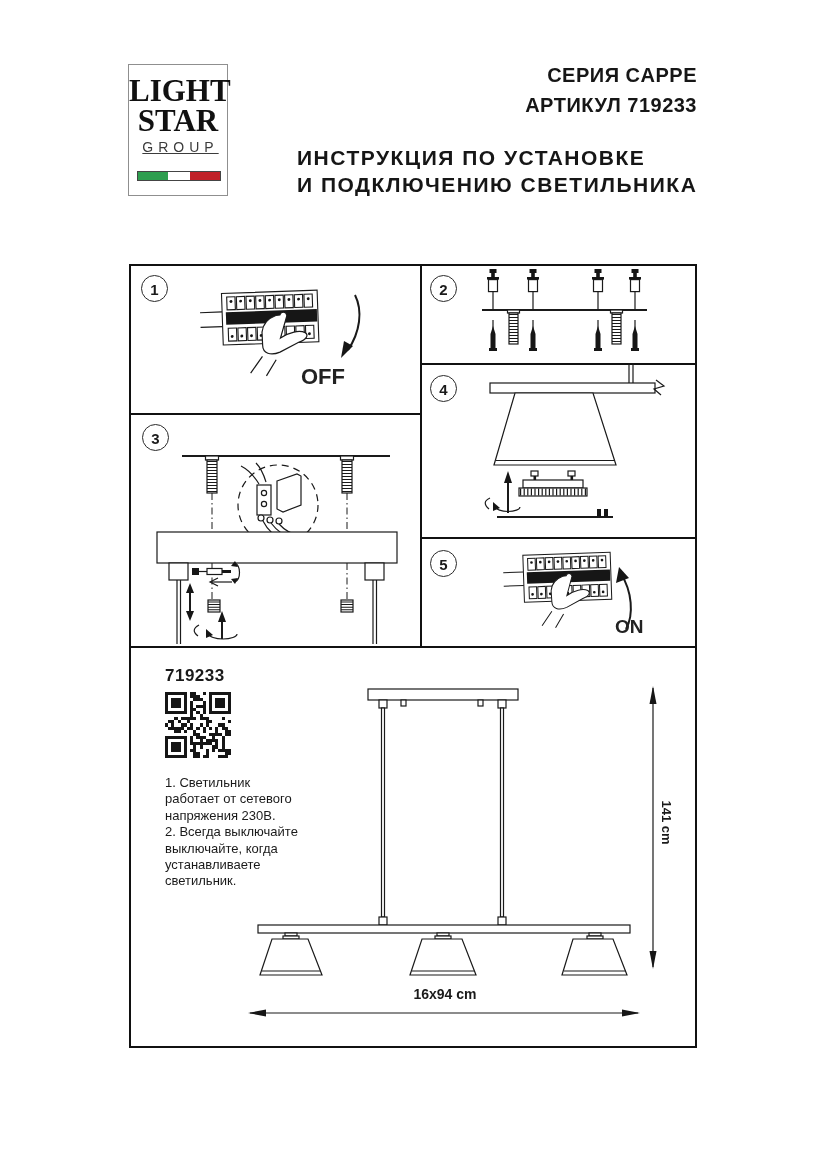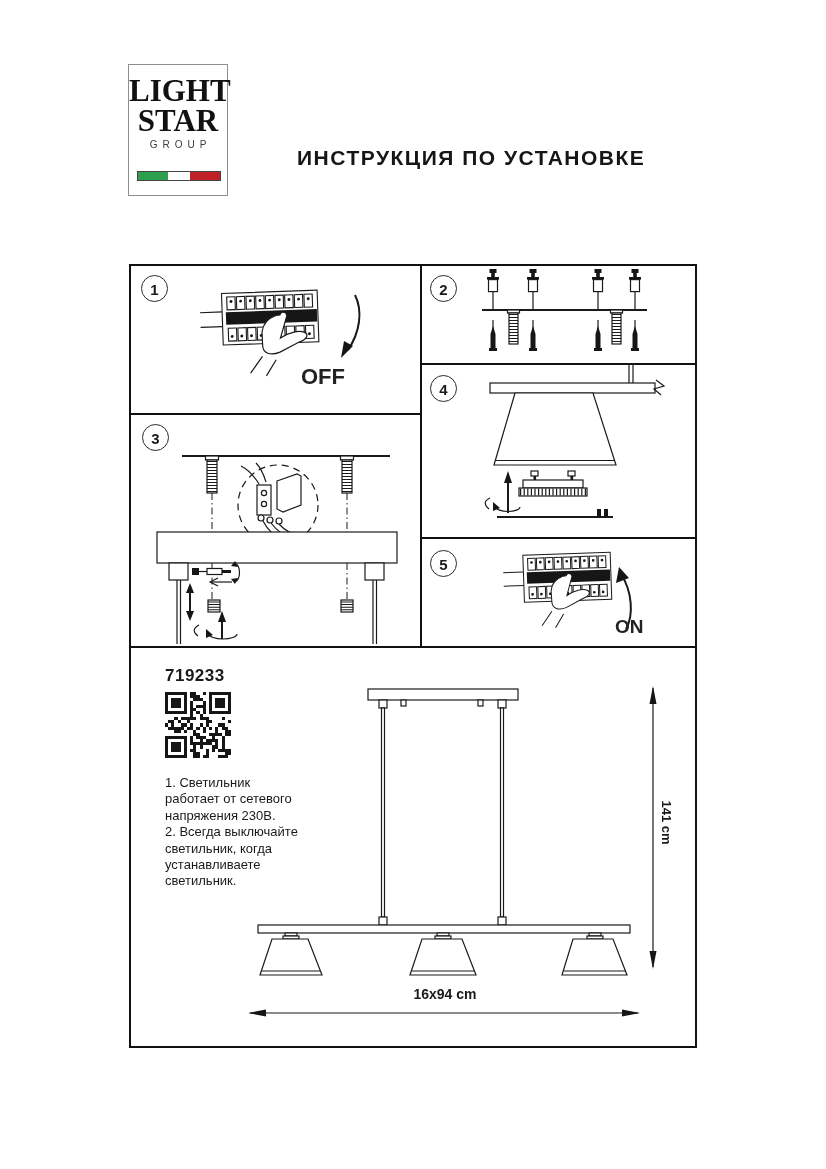--- a/index.html
+++ b/index.html
@@ -6,22 +6,22 @@
   #page{position:relative;width:826px;height:1169px;background:#ffffff;
         font-family:"Liberation Sans", sans-serif;color:#1a1a1a;overflow:hidden;}
   .abs{position:absolute;}
 
   
   #logo-box{left:128px;top:64px;width:100px;height:132px;border:1px solid #8f8f8f;
             background:#fff;text-align:center;box-sizing:border-box;}
   .logo-word{font-family:"Liberation Serif", serif;font-weight:bold;font-size:31px;
              line-height:30px;letter-spacing:0px;color:#111;}
   #logo-line1{margin-top:11px;}
-  #logo-group{font-size:10px;letter-spacing:5px;color:#3c3c3c;margin-top:3px;
-              padding-left:5px;}
+  #logo-group{font-size:14px;letter-spacing:5px;color:#3c3c3c;margin-top:3px;
+              padding-left:5px;text-decoration:underline;}
   #logo-flag{position:absolute;left:8px;bottom:14px;width:82px;height:8px;
              border:1px solid #444;display:flex;}
   .flag-seg{height:100%;}
   .flag-green{width:36%;background:#2e9e4f;}
   .flag-white{width:28%;background:#ffffff;}
   .flag-red{width:36%;background:#c02128;}
 
   #header-sub{left:297px;top:60px;width:400px;text-align:right;
               font-weight:bold;font-size:20px;line-height:30px;letter-spacing:0.5px;color:#161616;}
   #header-title{left:297px;top:144px;width:403px;text-align:left;
@@ -73,22 +73,27 @@
     <div class="logo-word" id="logo-line1">LIGHT</div>
     <div class="logo-word">STAR</div>
     <div id="logo-group">GROUP</div>
     <div id="logo-flag">
       <div class="flag-seg flag-green"></div>
       <div class="flag-seg flag-white"></div>
       <div class="flag-seg flag-red"></div>
     </div>
   </div>
 
+  <div class="abs" id="header-sub">
+    <div>СЕРИЯ CAPPE</div>
+    <div>АРТИКУЛ 719233</div>
+  </div>
   <div class="abs" id="header-title">
     <div>ИНСТРУКЦИЯ ПО УСТАНОВКЕ</div>
+    <div>И ПОДКЛЮЧЕНИЮ СВЕТИЛЬНИКА</div>
   </div>
 
   <div class="abs frame" style="left:129px;top:264px;width:568px;height:784px;"></div>
   <div class="abs divider" style="left:420px;top:264px;width:1.5px;height:382px;"></div>
   <div class="abs divider" style="left:129px;top:413px;width:291px;height:1.5px;"></div>
   <div class="abs divider" style="left:420px;top:363px;width:277px;height:1.5px;"></div>
   <div class="abs divider" style="left:420px;top:537px;width:277px;height:1.5px;"></div>
   <div class="abs divider" style="left:129px;top:646px;width:568px;height:1.5px;"></div>
 
   <div class="panel" style="left:129px;top:264px;width:291px;height:149px;">
@@ -519,21 +524,21 @@
           <rect x="0" y="14" width="7" height="7" fill="#161616"></rect>
           <rect x="1" y="15" width="5" height="5" fill="#fff"></rect>
           <rect x="2" y="16" width="3" height="3" fill="#161616"></rect>
         </svg>
     </div>
     <div class="abs" id="notes">
       <div>1. Светильник</div>
       <div>работает от сетевого</div>
       <div>напряжения 230В.</div>
       <div>2. Всегда выключайте</div>
-      <div>светильник, когда</div>
+      <div>выключайте, когда</div>
       <div>устанавливаете</div>
       <div>светильник.</div>
     </div>
 
     <svg class="abs" style="left:0;top:0;" width="568" height="402" viewBox="0 0 568 402">
 
       <rect class="sw" x="239" y="43" width="150" height="11"></rect>
       <rect class="sw" x="272" y="54" width="5" height="6"></rect>
       <rect class="sw" x="349" y="54" width="5" height="6"></rect>
 

